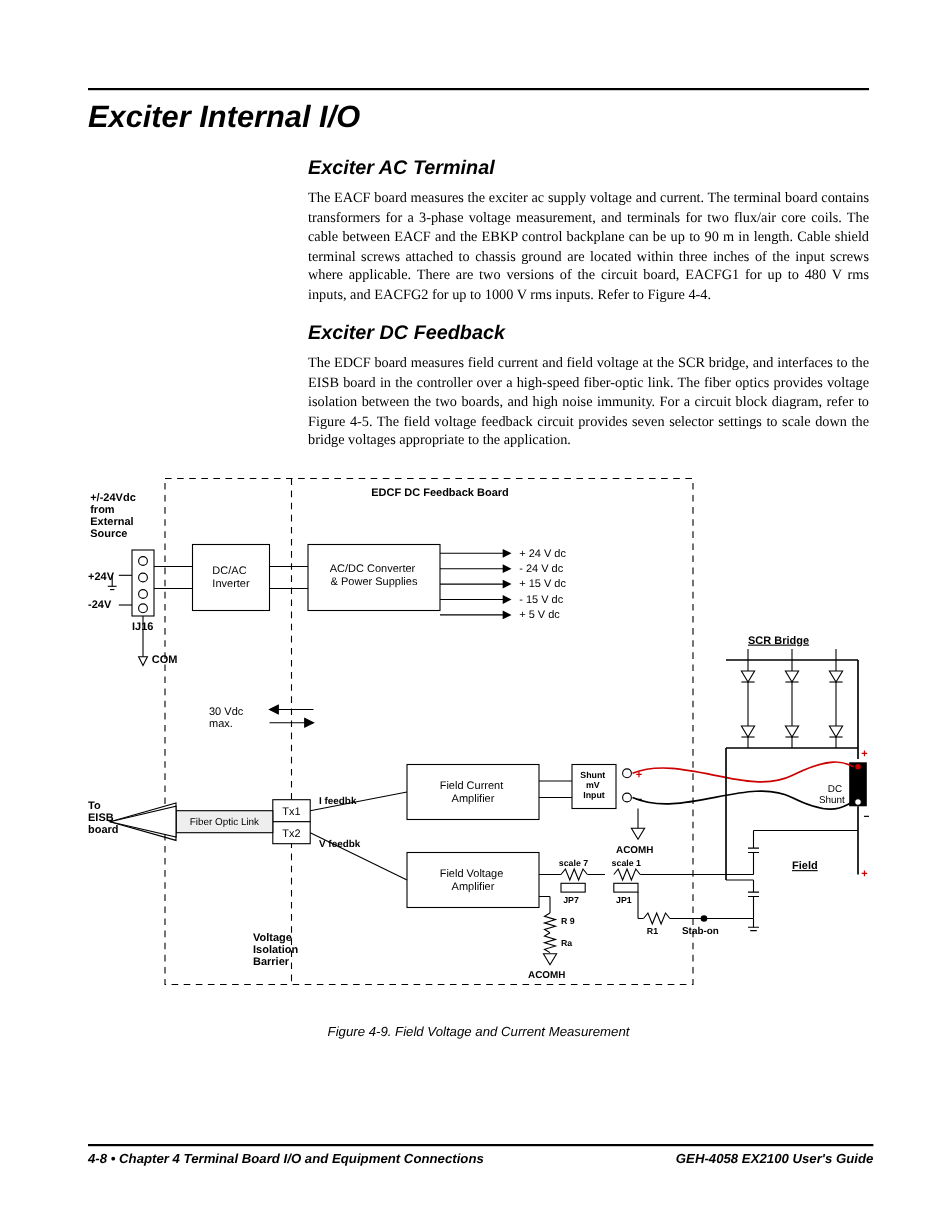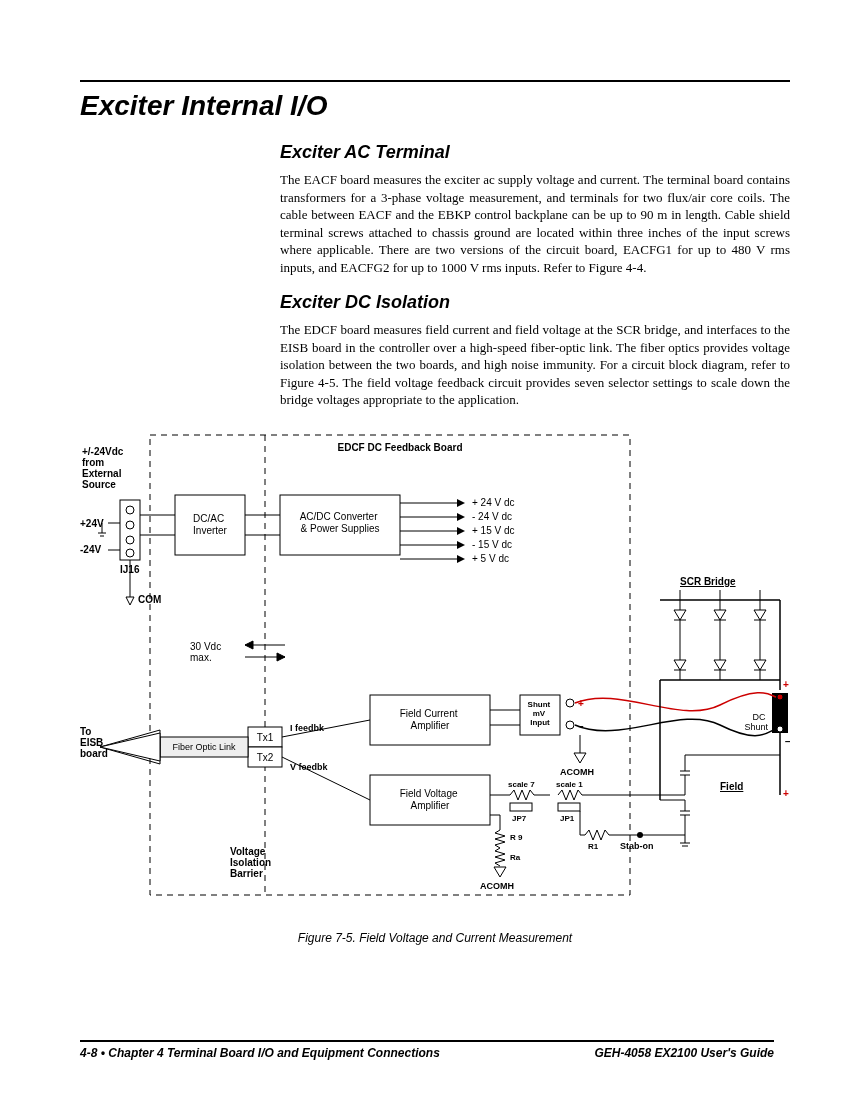--- a/index.html
+++ b/index.html
@@ -48,21 +48,21 @@
   .fig-caption {
     text-align: center;
     font-family: Arial, sans-serif;
     font-style: italic;
     font-size: 12px;
     margin-top: 6px;
   }
   .footer {
     position: absolute;
     left: 80px;
-    right: 76px;
+    right: 56px;
     bottom: 40px;
   }
   .footer-rule {
     border-top: 2px solid #000;
     margin-bottom: 4px;
   }
   .footer-text {
     font-family: Arial, sans-serif;
     font-style: italic;
     font-weight: bold;
@@ -81,21 +81,21 @@
 <div class="page">
   <div class="top-rule"></div>
   <h1>Exciter Internal I/O</h1>
 
   <div class="section">
     <h2>Exciter AC Terminal</h2>
     <p>The EACF board measures the exciter ac supply voltage and current. The terminal board contains transformers for a 3-phase voltage measurement, and terminals for two flux/air core coils. The cable between EACF and the EBKP control backplane can be up to 90 m in length. Cable shield terminal screws attached to chassis ground are located within three inches of the input screws where applicable. There are two versions of the circuit board, EACFG1 for up to 480 V rms inputs, and EACFG2 for up to 1000 V rms inputs. Refer to Figure 4-4.</p>
   </div>
 
   <div class="section">
-    <h2>Exciter DC Isolation</h2>
+    <h2>Exciter DC Feedback</h2>
     <p>The EDCF board measures field current and field voltage at the SCR bridge, and interfaces to the EISB board in the controller over a high-speed fiber-optic link. The fiber optics provides voltage isolation between the two boards, and high noise immunity. For a circuit block diagram, refer to Figure 4-5. The field voltage feedback circuit provides seven selector settings to scale down the bridge voltages appropriate to the application.</p>
   </div>
 
   <div class="svg-wrap">
     <svg width="710" height="500" viewBox="0 0 710 500" font-size="10" font-family="Arial, sans-serif">
 
       <rect x="70" y="10" width="480" height="460" fill="none" stroke="#000" stroke-width="1" stroke-dasharray="6 5"></rect>
       <text x="320" y="26" text-anchor="middle" class="sans bold">EDCF DC Feedback Board</text>
 
       <text x="2" y="30" class="sans bold">
@@ -322,21 +322,21 @@
       <line x1="600" y1="386" x2="610" y2="386" stroke="#000"></line>
       <line x1="605" y1="386" x2="605" y2="375" stroke="#000"></line>
       <line x1="605" y1="375" x2="580" y2="375" stroke="#000"></line>
       <line x1="580" y1="375" x2="580" y2="265" stroke="#000" stroke-width="1.5"></line>
 
       <line x1="605" y1="410" x2="605" y2="418" stroke="#000"></line>
       <line x1="600" y1="418" x2="610" y2="418" stroke="#000"></line>
       <line x1="602" y1="421" x2="608" y2="421" stroke="#000"></line>
     </svg>
 
-    <div class="fig-caption">Figure 7-5.  Field Voltage and Current Measurement</div>
+    <div class="fig-caption">Figure 4-9.  Field Voltage and Current Measurement</div>
   </div>
 
   <div class="footer">
     <div class="footer-rule"></div>
     <div class="footer-text">
       <span>4-8 • Chapter 4 Terminal Board I/O and Equipment Connections</span>
       <span>GEH-4058  EX2100 User's Guide</span>
     </div>
   </div>
 </div>

